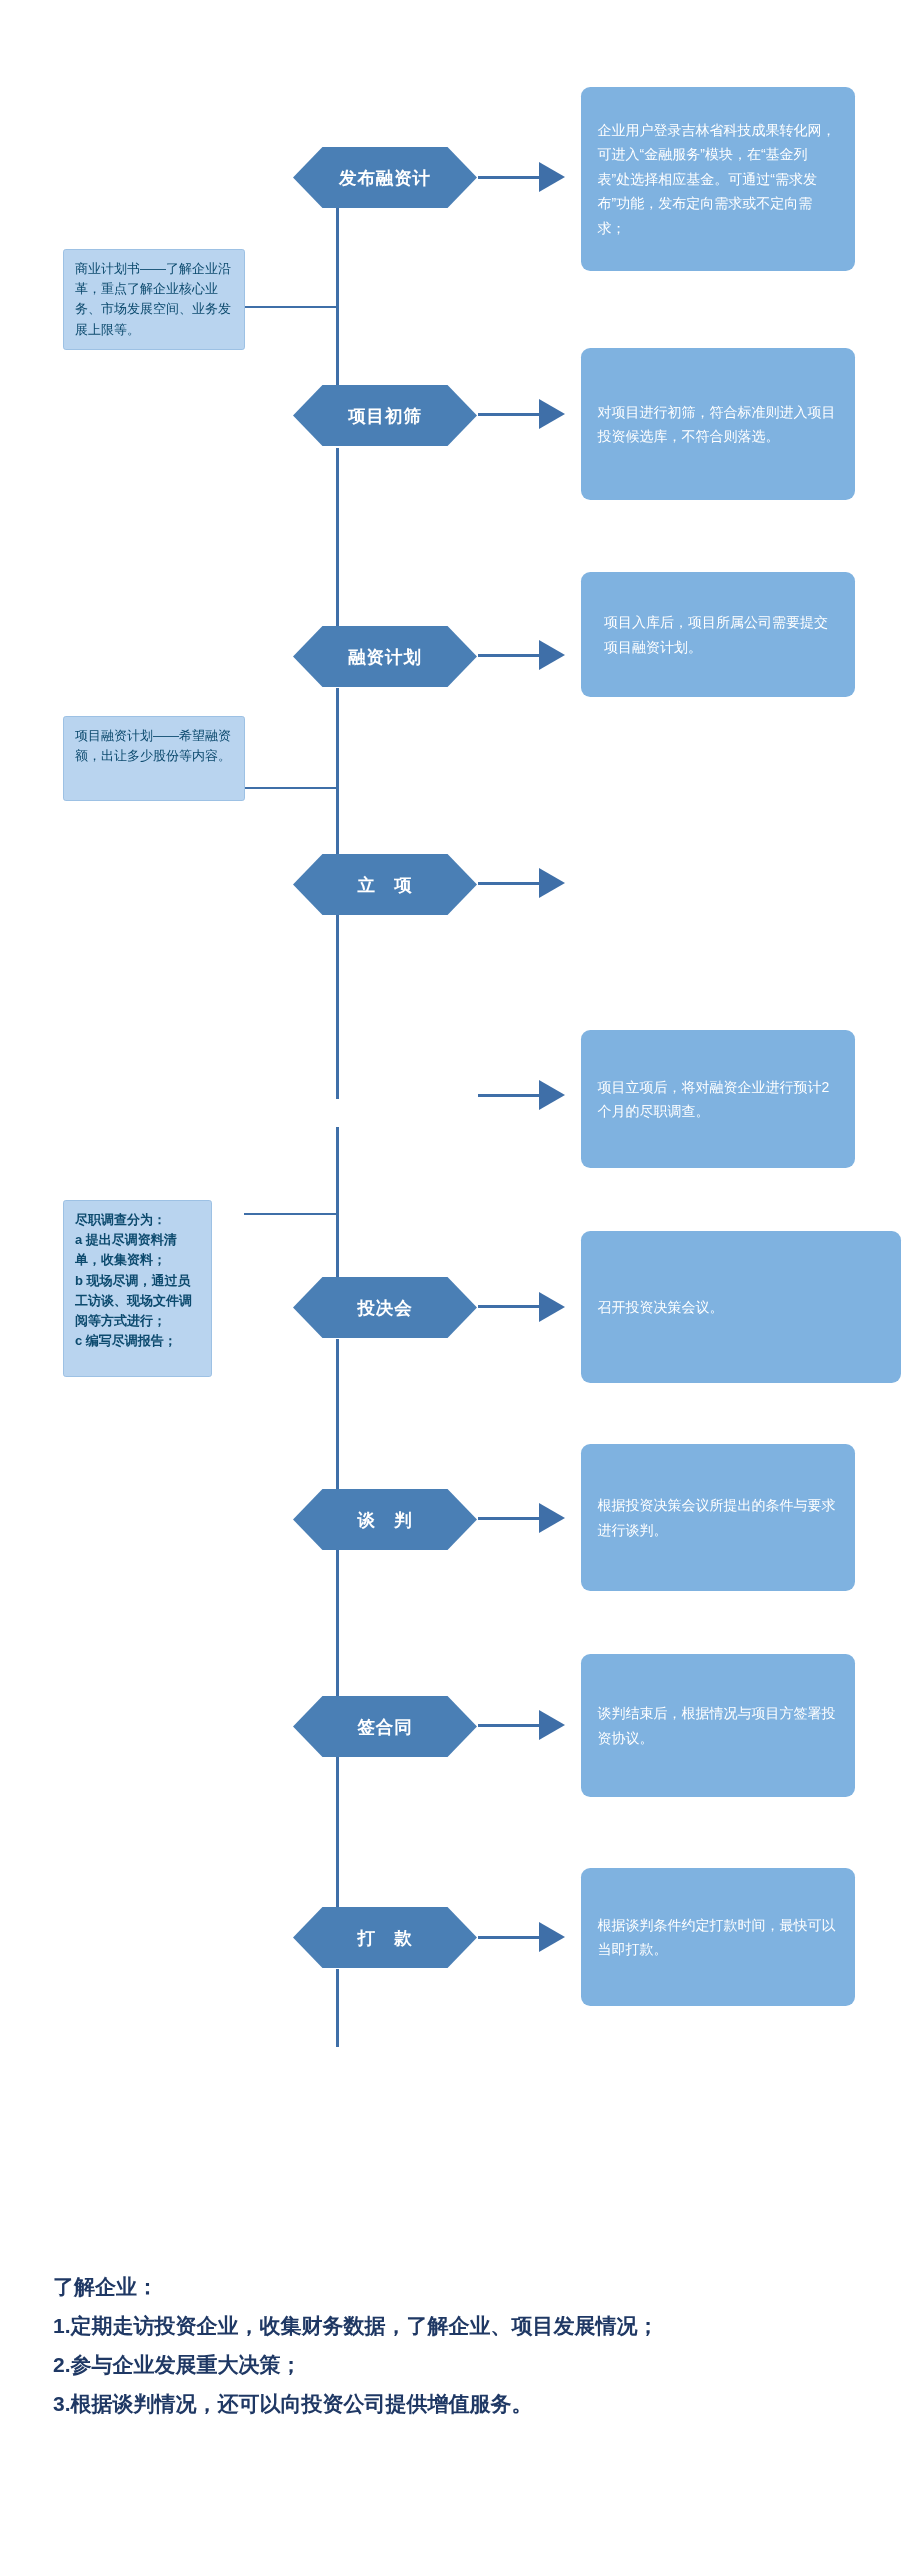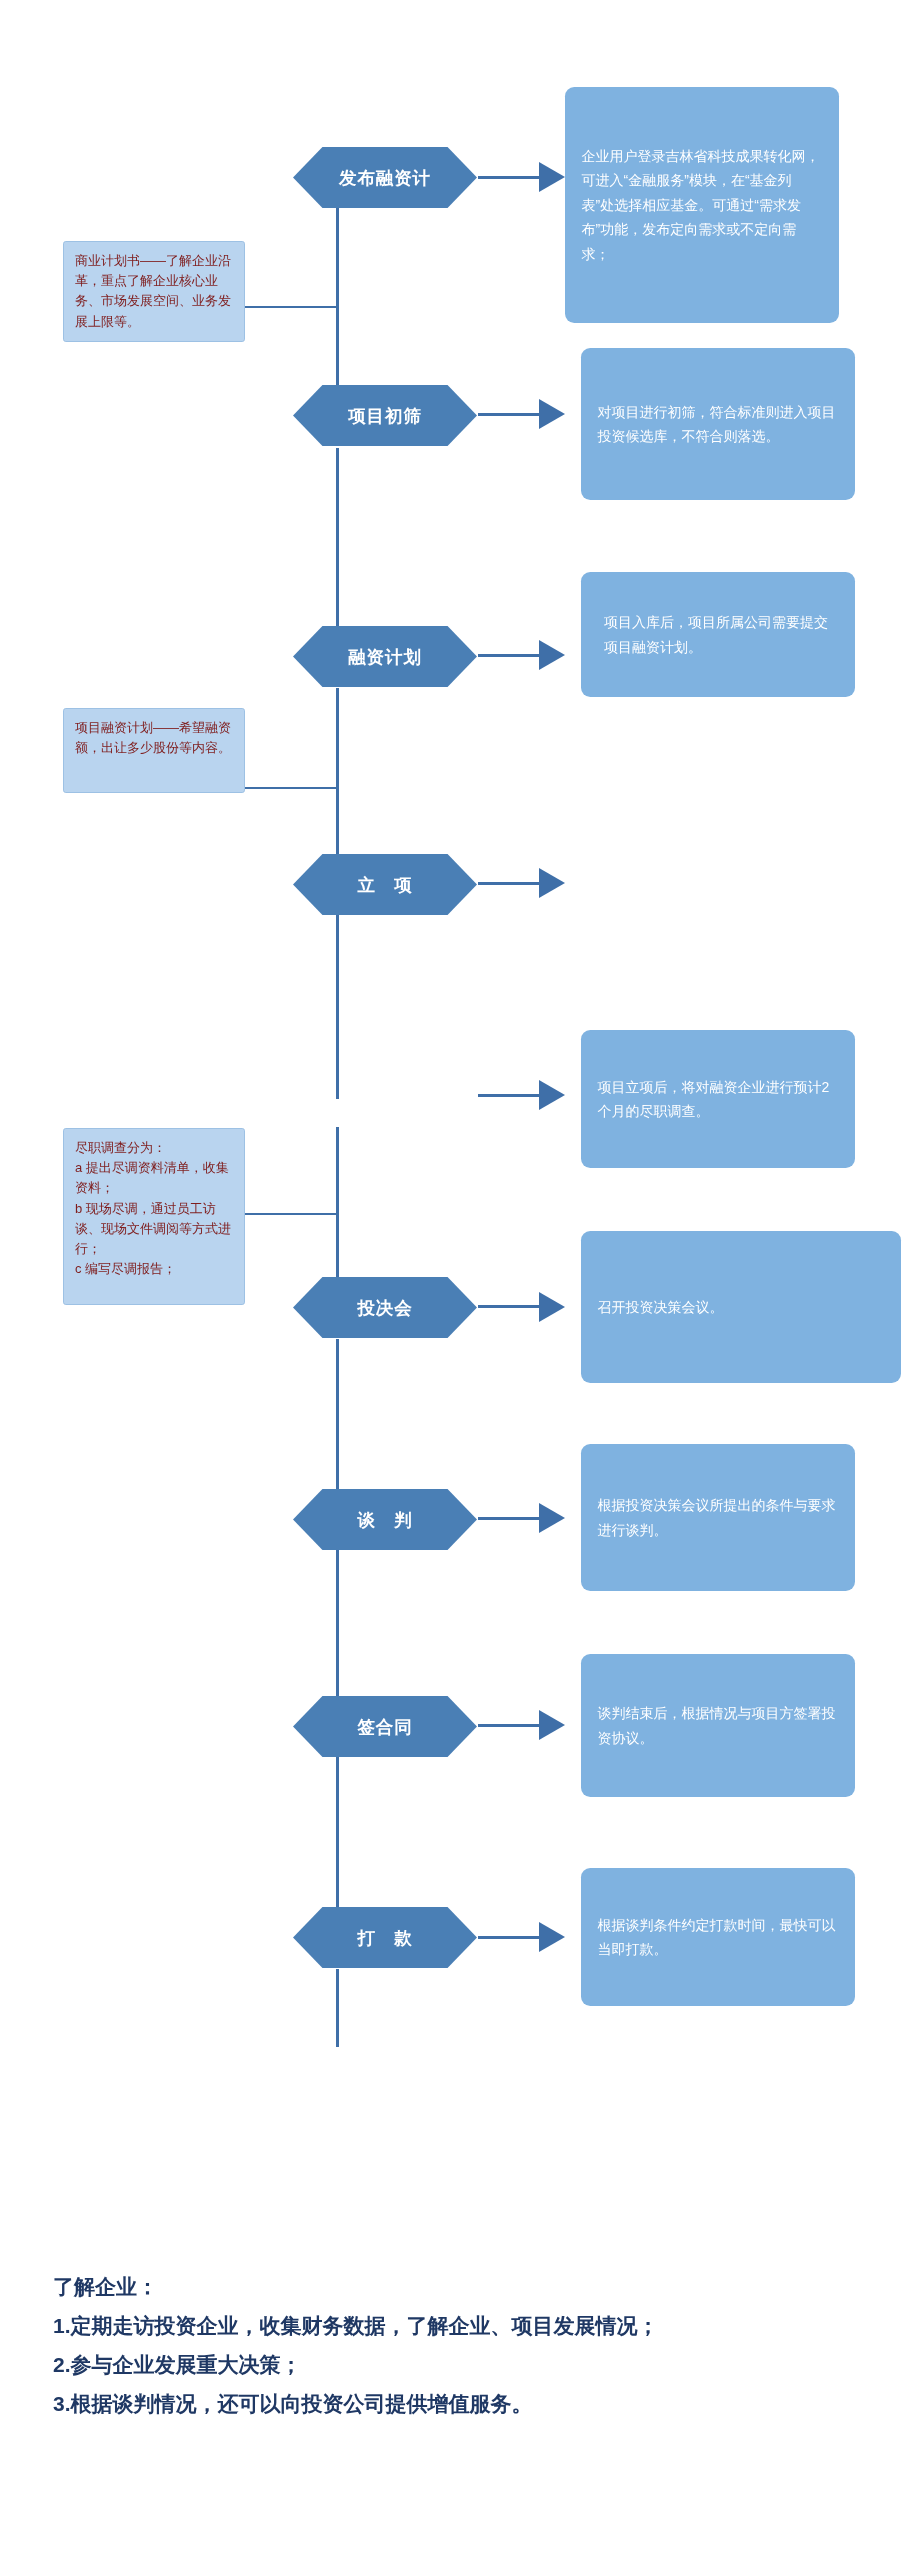--- a/index.html
+++ b/index.html
@@ -26,27 +26,28 @@
     position: absolute;
     background: #3f6fa8;
   }
 
   
   .note {
     position: absolute;
     background: #b9d4ef;
     border: 0.9px solid #9dc1e4;
     border-radius: 2.8px;
-    color: #7f1d1d;
+    color: #0c4a6e;
     font-size: 13px;
     line-height: 1.55;
     padding: 9.2px 9.2px 9.2px 11px;
     box-sizing: border-box;
     text-align: left;
     white-space: pre-line;
+    margin-top: 8px;
   }
 
   
   .stage {
     position: absolute;
     width: 184px;
     height: 61px;
     color: #ffffff;
     font-size: 17.5px;
     font-weight: bold;
@@ -125,31 +126,31 @@
   <div class="spine" style="left:336px; top:1969px; width:2.8px; height:78px;"></div>
 
   <div class="spine" style="left:244px; top:306px; width:94px; height:1.8px;"></div>
   <div class="spine" style="left:244px; top:787px; width:94px; height:1.8px;"></div>
   <div class="spine" style="left:244px; top:1213px; width:94px; height:1.8px;"></div>
 
   <div class="note" style="left:63px; top:241px; width:182px; height:101px;">商业计划书——了解企业沿革，重点了解企业核心业务、市场发展空间、业务发展上限等。</div>
 
   <div class="note" style="left:63px; top:708px; width:182px; height:85px;">项目融资计划——希望融资额，出让多少股份等内容。</div>
 
-  <div class="note" style="left:63px; top:1128px; width:182px; height:177px;">尽职调查分为：
+  <div class="note" style="left:63px; top:1192px; width:149px; height:177px;font-weight:bold;">尽职调查分为：
 a 提出尽调资料清单，收集资料；
 b 现场尽调，通过员工访谈、现场文件调阅等方式进行；
 c 编写尽调报告；</div>
 
   <div class="stage" style="left:293px; top:147px;">
     <span>发布融资计</span>
   </div>
   <div class="arrow-line" style="left:478px; top:176px; width:61px;"></div>
   <div class="arrow-head" style="left:539px; top:162px;"></div>
-  <div class="desc" style="left:565px; top:87px; width:274px; height:236px;">
+  <div class="desc" style="left:581px; top:87px; width:274px; height:184px;">
     <span>企业用户登录吉林省科技成果转化网，可进入“金融服务”模块，在“基金列表”处选择相应基金。可通过“需求发布”功能，发布定向需求或不定向需求；</span>
   </div>
 
   <div class="stage" style="left:293px; top:385px;">
     <span>项目初筛</span>
   </div>
   <div class="arrow-line" style="left:478px; top:413px; width:61px;"></div>
   <div class="arrow-head" style="left:539px; top:399px;"></div>
   <div class="desc" style="left:581px; top:348px; width:274px; height:152px;">
     <span>对项目进行初筛，符合标准则进入项目投资候选库，不符合则落选。</span>

